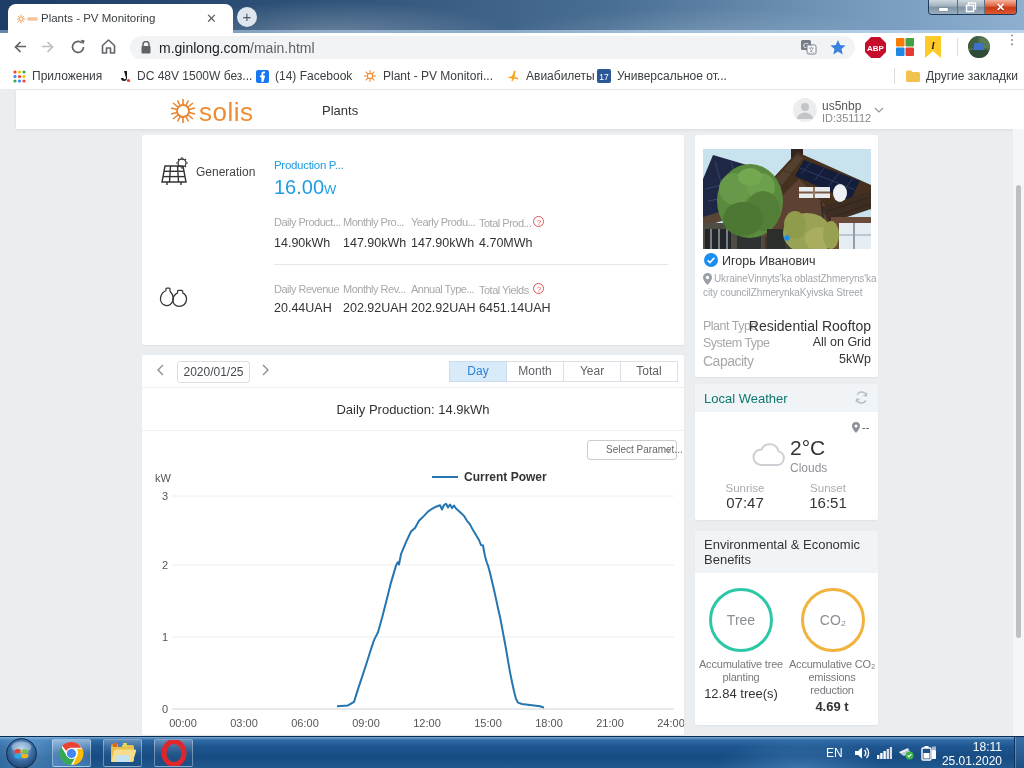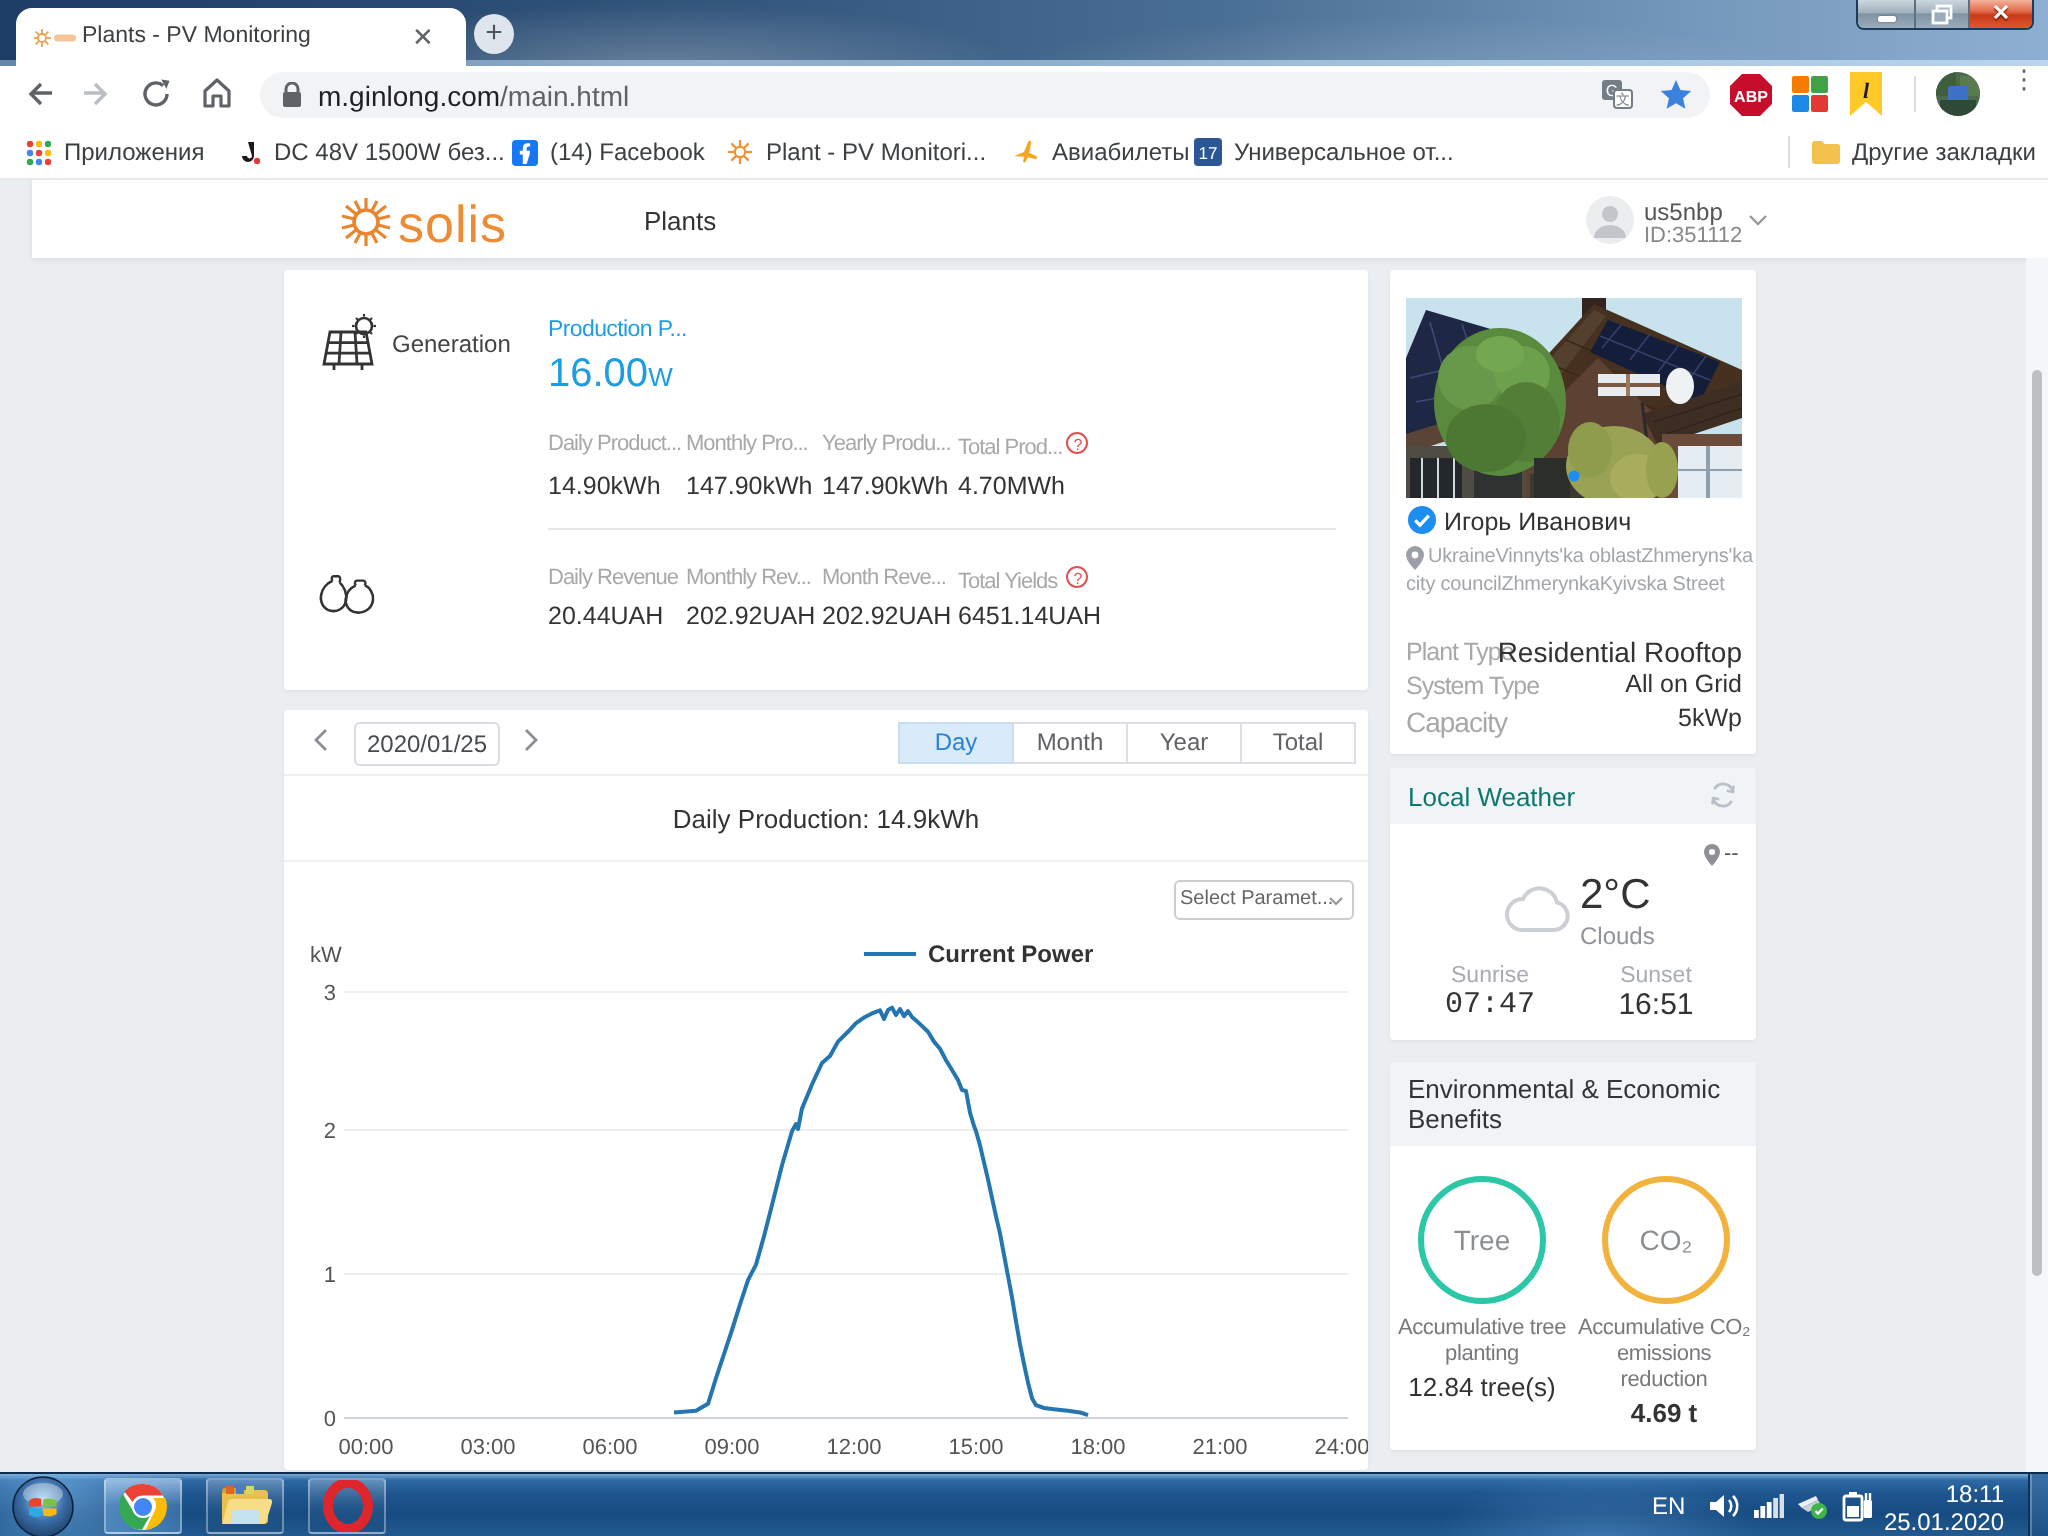--- a/index.html
+++ b/index.html
@@ -313,21 +313,21 @@
   <div style="position:absolute; left:132px; top:129px; width:394px; height:1px; background:#e6e6e6;"></div>
 
   <svg style="position:absolute; left:16px; top:144px;" width="34" height="32" viewBox="0 0 34 32" fill="none" stroke="#333" stroke-width="1.3">
     <path d="M8.2 11.5 C5.5 12.5 3.2 15.2 2.6 18.4 C1.9 22.2 3.8 25.6 7.4 26.4 C11 27.2 14.3 24.9 15 21.2 C15.6 18 14.2 14.4 11.8 12.2"></path>
     <path d="M8.2 11.5 C7.6 10.3 7.8 9.3 8.7 9.1 L11.2 9.1 C12.2 9.3 12.3 10.4 11.8 12.2" stroke-width="1.2"></path>
     <path d="M19.8 13.8 C17 15 15.2 17.6 14.9 20.5 C14.5 24.3 17.2 27.3 21.2 27.3 C25.2 27.3 28.2 24.5 28.5 20.8 C28.8 17.7 27 14.9 24.4 13.6"></path>
     <path d="M19.8 13.8 C19.2 12.5 19.4 11.5 20.4 11.3 L23.8 11.3 C24.8 11.5 24.9 12.6 24.4 13.6" stroke-width="1.2"></path>
   </svg>
   <div class="glabel" style="position:absolute; left:132px; top:148px;">Daily Revenue</div>
   <div class="glabel" style="position:absolute; left:201px; top:148px;">Monthly Rev...</div>
-  <div class="glabel" style="position:absolute; left:269px; top:148px;">Month Reve...</div>
+  <div class="glabel" style="position:absolute; left:269px; top:148px;">Annual Type...</div>
   <div class="glabel" style="position:absolute; left:337px; top:148px;">Total Yields <span class="qmark">?</span></div>
   <div class="gval" style="position:absolute; left:132px; top:166px;">20.44UAH</div>
   <div class="gval" style="position:absolute; left:201px; top:166px;">202.92UAH</div>
   <div class="gval" style="position:absolute; left:269px; top:166px;">202.92UAH</div>
   <div class="gval" style="position:absolute; left:337px; top:166px;">6451.14UAH</div>
 </div>
 <div class="abs" id="cardB">
   <svg style="position:absolute; left:13px; top:8px;" width="10" height="14" viewBox="0 0 10 14">
       <path d="M8 2 L3 7 L8 12" stroke="#8a8f96" stroke-width="1.4" fill="none"></path>
     </svg>
@@ -335,21 +335,21 @@
   <svg style="position:absolute; left:119px; top:8px;" width="10" height="14" viewBox="0 0 10 14">
       <path d="M2 2 L7 7 L2 12" stroke="#8a8f96" stroke-width="1.4" fill="none"></path>
     </svg>
   <div class="ctab" style="left:307px; width:58px; background:#d9eaf8; color:#2a82d4; border-color:#c9ddf0;">Day</div>
   <div class="ctab" style="left:365px; width:57px; border-left:none;">Month</div>
   <div class="ctab" style="left:422px; width:57px; border-left:none;">Year</div>
   <div class="ctab" style="left:479px; width:57px; border-left:none;">Total</div>
   <div style="position:absolute; left:0; top:32px; width:542px; height:1px; background:#efefef;"></div>
   <div style="position:absolute; left:0; top:47px; width:542px; text-align:center; font-size:13px; color:#333;">Daily Production: 14.9kWh</div>
   <div style="position:absolute; left:0; top:75px; width:542px; height:1px; background:#efefef;"></div>
-  <div style="position:absolute; left:445px; top:85px; width:90px; height:20px; border:1px solid #ccc; border-radius:3px; font-size:10px; color:#666; line-height:18px; padding-left:2px; white-space:nowrap;">Select Paramet...<svg style="position:absolute; right:4px; top:7px;" width="8" height="5" viewBox="0 0 8 5">
+  <div style="position:absolute; left:445px; top:85px; width:90px; height:20px; border:1px solid #ccc; border-radius:3px; font-size:10px; color:#666; line-height:18px; padding-left:18px; white-space:nowrap;">Select Paramet...<svg style="position:absolute; right:4px; top:7px;" width="8" height="5" viewBox="0 0 8 5">
         <path d="M1 1 L4 4 L7 1" stroke="#999" stroke-width="1.1" fill="none"></path>
       </svg></div>
   <div style="position:absolute; left:13px; top:117px; font-size:11px; color:#555;">kW</div>
   <div style="position:absolute; left:290px; top:121px; width:26px; height:2px; background:#2575b0;"></div>
   <div style="position:absolute; left:322px; top:115px; font-size:12px; font-weight:bold; color:#333;">Current Power</div>
   <svg style="position:absolute; left:0; top:110px;" width="542" height="270" viewBox="0 0 542 270">
     <g stroke="#eeeeee" stroke-width="1">
         <line x1="30" y1="31" x2="532" y2="31"></line>
         <line x1="30" y1="100" x2="532" y2="100"></line>
         <line x1="30" y1="172" x2="532" y2="172"></line>
@@ -468,21 +468,21 @@
   <svg style="position:absolute; left:157px; top:38px;" width="8" height="11" viewBox="0 0 8 11">
       <path d="M4 0 A4 4 0 0 1 8 4 C8 6.7 4 11 4 11 C4 11 0 6.7 0 4 A4 4 0 0 1 4 0 Z M4 2.5 A1.5 1.5 0 1 0 4 5.5 A1.5 1.5 0 1 0 4 2.5" fill="#8d9196" fill-rule="evenodd"></path>
     </svg>
   <div style="position:absolute; left:167px; top:37px; font-size:11px; color:#555;">--</div>
   <svg style="position:absolute; left:57px; top:59px;" width="34" height="24" viewBox="0 0 34 24" fill="none" stroke="#ccd0d4" stroke-width="2">
     <path d="M9 22 L25 22 A7 7 0 0 0 26.5 8.2 A9 9 0 0 0 9.5 6.5 A7.5 7.5 0 0 0 9 22 Z"></path>
   </svg>
   <div style="position:absolute; left:95px; top:52px; font-size:21px; color:#333;">2°C</div>
   <div style="position:absolute; left:95px; top:77px; font-size:12px; color:#909399;">Clouds</div>
   <div style="position:absolute; left:0px; top:98px; width:100px; text-align:center; font-size:11.5px; color:#a8acb2;">Sunrise</div>
-  <div style="position:absolute; left:0px; top:110px; width:100px; text-align:center; font-size:15px; color:#333;font-family:Liberation Mono, monospace;">07:47</div>
+  <div style="position:absolute; left:0px; top:110px; width:100px; text-align:center; font-size:15px; color:#333;">07:47</div>
   <div style="position:absolute; left:83px; top:98px; width:100px; text-align:center; font-size:11.5px; color:#a8acb2;">Sunset</div>
   <div style="position:absolute; left:83px; top:110px; width:100px; text-align:center; font-size:15px; color:#333;">16:51</div>
 </div>
 <div class="abs" id="cardE">
   <div style="position:absolute; left:0; top:0; width:183px; height:42px; background:#f0f4f7; border-radius:2px 2px 0 0;">
     <div style="position:absolute; left:9px; top:6px; font-size:13px; line-height:15px; color:#333;">Environmental &amp; Economic Benefits</div>
   </div>
   <div style="position:absolute; left:14px; top:57px; width:64px; height:64px; border:3px solid #2cc7a7; border-radius:50%; text-align:center; line-height:58px; font-size:14px; color:#8a8f94;">Tree</div>
   <div style="position:absolute; left:106px; top:57px; width:64px; height:64px; border:3px solid #f2b23e; border-radius:50%; text-align:center; line-height:58px; font-size:14px; color:#8a8f94;">CO₂</div>
   <div style="position:absolute; left:0px; top:127px; width:92px; text-align:center; font-size:11px; letter-spacing:-0.2px; line-height:13px; color:#77797c;">Accumulative tree<br>planting</div>

